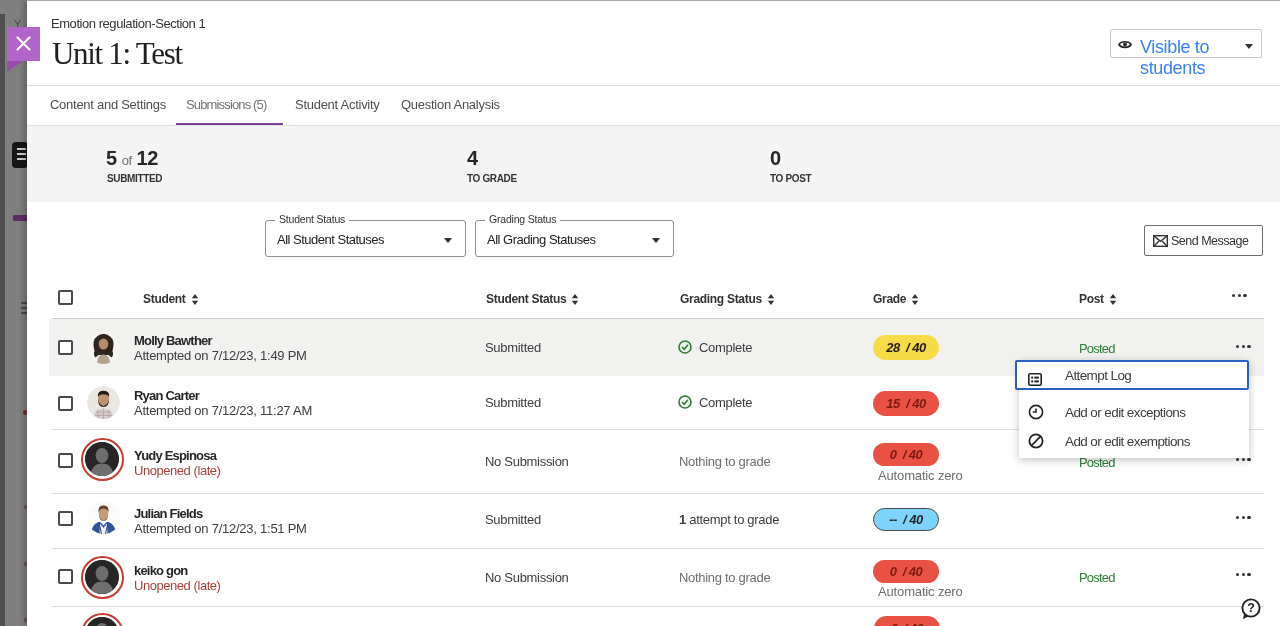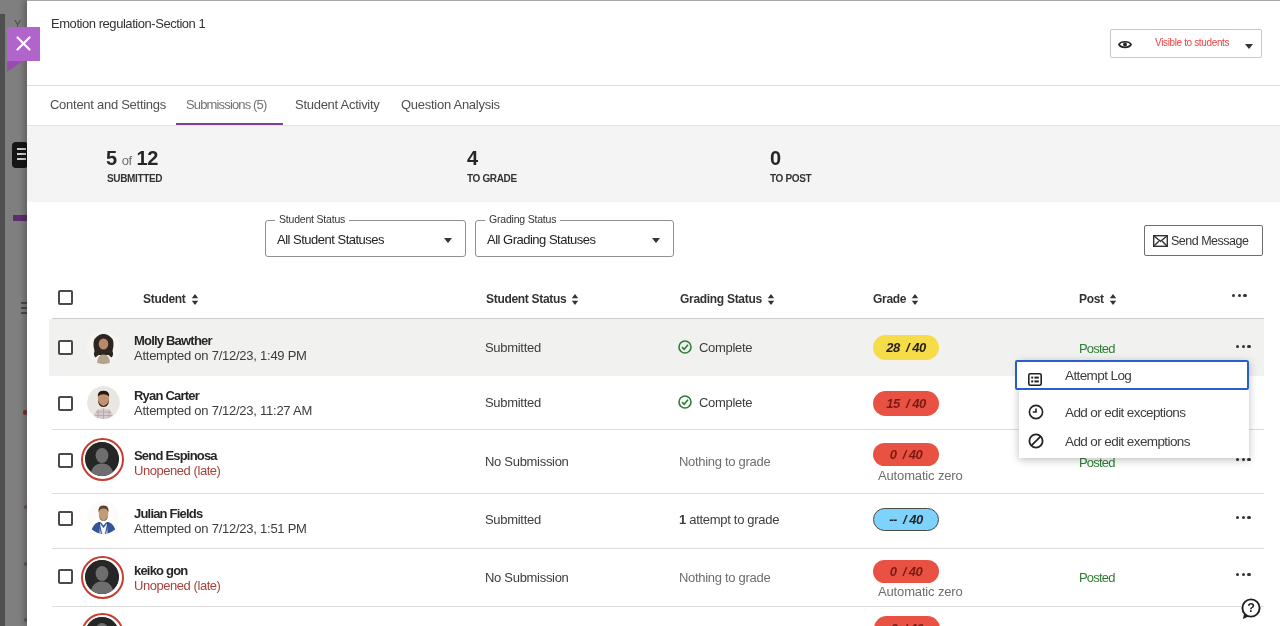--- a/index.html
+++ b/index.html
@@ -8,21 +8,21 @@
   .abs{position:absolute;}
   
   #strip{position:absolute;left:0;top:0;width:27px;height:626px;background:#7f7f7f;overflow:hidden;}
   #strip .rail{position:absolute;left:0;top:14px;width:5px;height:612px;background:#4f4f4f;}
   
   #panel{position:absolute;left:27px;top:0;width:1253px;height:626px;background:#fff;box-shadow:-3px 0 6px rgba(0,0,0,0.25);}
   .topline{position:absolute;left:0;top:0;width:1253px;height:1px;background:#a8a8a8;}
   .crumb{position:absolute;left:24px;top:16px;font-size:13px;letter-spacing:-0.45px;color:#333;}
   .title{position:absolute;left:25px;font-family:"Liberation Serif",serif;font-size:31px;letter-spacing:-1.3px;color:#1f1f1f;top:36px;}
   .visbtn{position:absolute;left:1083px;top:29px;width:152px;height:29px;border:1px solid #c9c9c9;border-radius:2px;box-sizing:border-box;background:#fff;}
-  .visbtn .txt{position:absolute;left:44px;top:7px;font-size:10px;letter-spacing:-0.36px;color:#ef4444;}
+  .visbtn .txt{position:absolute;left:29px;top:7px;font-size:18px;letter-spacing:-0.36px;color:#3b82f6;}
   .visbtn svg{position:absolute;left:7px;top:9px;}
   .visbtn .caret{position:absolute;right:8px;top:14px;width:0;height:0;border-left:4.5px solid transparent;border-right:4.5px solid transparent;border-top:5px solid #333;}
   .hline{position:absolute;left:0;top:85px;width:1253px;height:1px;background:#dcdcdc;}
   
   .tab{position:absolute;top:97px;font-size:13px;letter-spacing:-0.27px;color:#4f4f4f;}
   .tab.active{color:#737373;font-weight:normal;letter-spacing:-0.85px;}
   .tabline{position:absolute;left:149px;top:123px;width:107px;height:3.5px;background:#7d3f98;}
   .graystats{position:absolute;left:0;top:126px;width:1253px;height:76px;background:#f4f4f4;}
   
   .stat-num{position:absolute;font-size:20px;font-weight:bold;color:#262626;letter-spacing:-0.5px;}
@@ -87,20 +87,21 @@
     <div class="abs" style="left:21px;top:312px;width:7px;height:2px;background:#4a4a4a;"></div>
     <div class="abs" style="left:23px;top:410px;width:4px;height:5px;background:#7d3030;border-radius:2px;"></div>
     <div class="abs" style="left:24px;top:505px;width:3px;height:4px;background:#6f5555;border-radius:2px;"></div>
     <div class="abs" style="left:24px;top:562px;width:3px;height:4px;background:#6f5555;border-radius:2px;"></div>
     <div class="abs" style="left:24px;top:618px;width:3px;height:4px;background:#6f5555;border-radius:2px;"></div>
   </div>
 
   <div id="panel">
     <div class="topline"></div>
     <div class="crumb">Emotion regulation-Section 1</div>
+    <div class="title">Unit 1: Test</div>
     <div class="visbtn">
       <svg width="14" height="11" viewBox="0 0 14 11">
           <path d="M1 5.5 C3 1.8 11 1.8 13 5.5 C11 9.2 3 9.2 1 5.5 Z" fill="none" stroke="#262626" stroke-width="1.7"></path>
           <circle cx="7" cy="5.5" r="1.9" fill="#262626"></circle>
         </svg>
       <span class="txt">Visible to students</span>
       <div class="caret"></div>
     </div>
     <div class="hline"></div>
     <div class="tab" style="left:23px;">Content and Settings</div>
@@ -215,21 +216,21 @@
     <div class="chk" style="left:31px;top:453px;"></div>
     <div class="ringwrap" style="left:54px;top:438px;width:43px;height:43px;">
       <div class="anon" style="width:34px;height:34px;">
         <svg width="34" height="34" viewBox="0 0 34 34">
             <circle cx="17" cy="17" r="17" fill="#262626"></circle>
             <ellipse cx="17" cy="13.5" rx="6.4" ry="7.4" fill="#6e6e6e"></ellipse>
             <path d="M5.5 34 Q6.5 21.5 17 21.5 Q27.5 21.5 28.5 34 Z" fill="#6e6e6e"></path>
           </svg>
       </div>
     </div>
-    <div class="name" style="left:107px;top:448px;">Send Espinosa</div>
+    <div class="name" style="left:107px;top:448px;">Yudy Espinosa</div>
     <div class="sub late" style="left:107px;top:463px;">Unopened (late)</div>
     <div class="cell" style="left:458px;top:454px;">No Submission</div>
     <div class="cell gray" style="left:652px;top:454px;">Nothing to grade</div>
     <div class="pill red" style="left:846px;top:443px;height:23px;line-height:23px;">0&nbsp;&nbsp;/&nbsp;40</div>
     <div class="autozero" style="left:851px;top:468px;">Automatic zero</div>
     <div class="posted" style="left:1052px;top:455px;">Posted</div>
     <div class="dots" style="left:1209px;top:458px;">
         <i></i>
         <i></i>
         <i></i>

